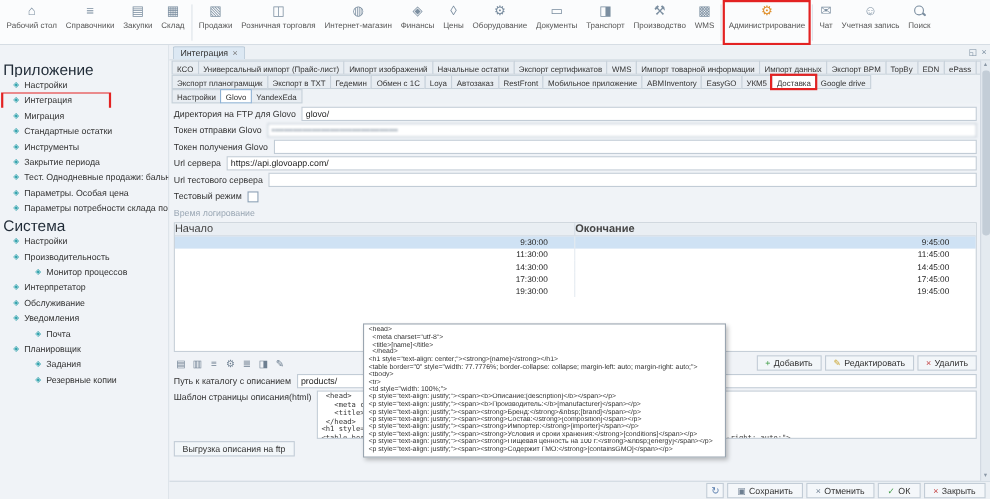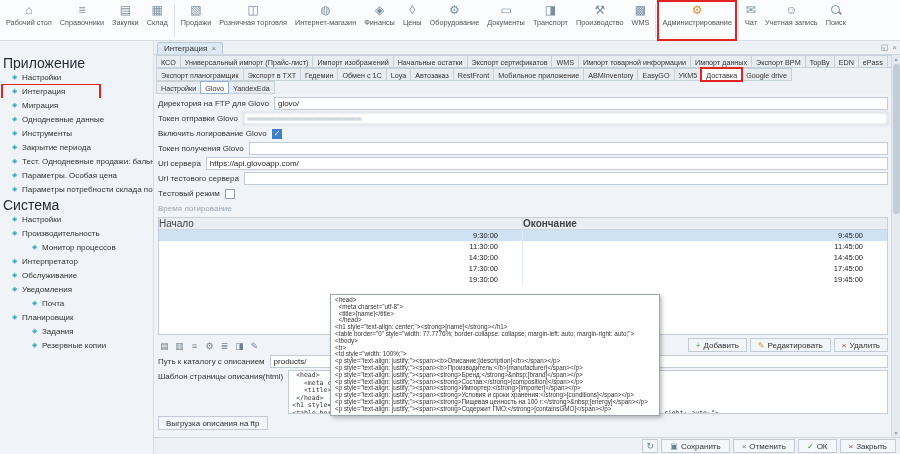--- a/index.html
+++ b/index.html
@@ -219,21 +219,21 @@
         <span class="s-label">Интеграция</span>
       </div>
 
       <div class="side-item">
         <span class="s-icon">◈</span>
         <span class="s-label">Миграция</span>
       </div>
 
       <div class="side-item">
         <span class="s-icon">◈</span>
-        <span class="s-label">Однодневные данные</span>
+        <span class="s-label">Стандартные остатки</span>
       </div>
 
       <div class="side-item">
         <span class="s-icon">◈</span>
         <span class="s-label">Инструменты</span>
       </div>
 
       <div class="side-item">
         <span class="s-icon">◈</span>
         <span class="s-label">Закрытие периода</span>
@@ -393,24 +393,20 @@
     </div>
 
     <div class="form">
       <div class="frow">
         <span class="flabel">Директория на FTP для Glovo</span>
         <div class="finput">glovo/</div>
       </div>
       <div class="frow">
         <span class="flabel">Токен отправки Glovo</span>
         <div class="finput masked">•••••••••••••••••••••••••••••••••••••••••</div>
-      </div>
-      <div class="frow">
-        <span class="flabel">Включить логирование Glovo</span>
-        <span class="checkbox" data-checked="true"></span>
       </div>
       <div class="frow">
         <span class="flabel">Токен получения Glovo</span>
         <div class="finput"></div>
       </div>
       <div class="frow">
         <span class="flabel">Url сервера</span>
         <div class="finput">https://api.glovoapp.com/</div>
       </div>
       <div class="frow">

